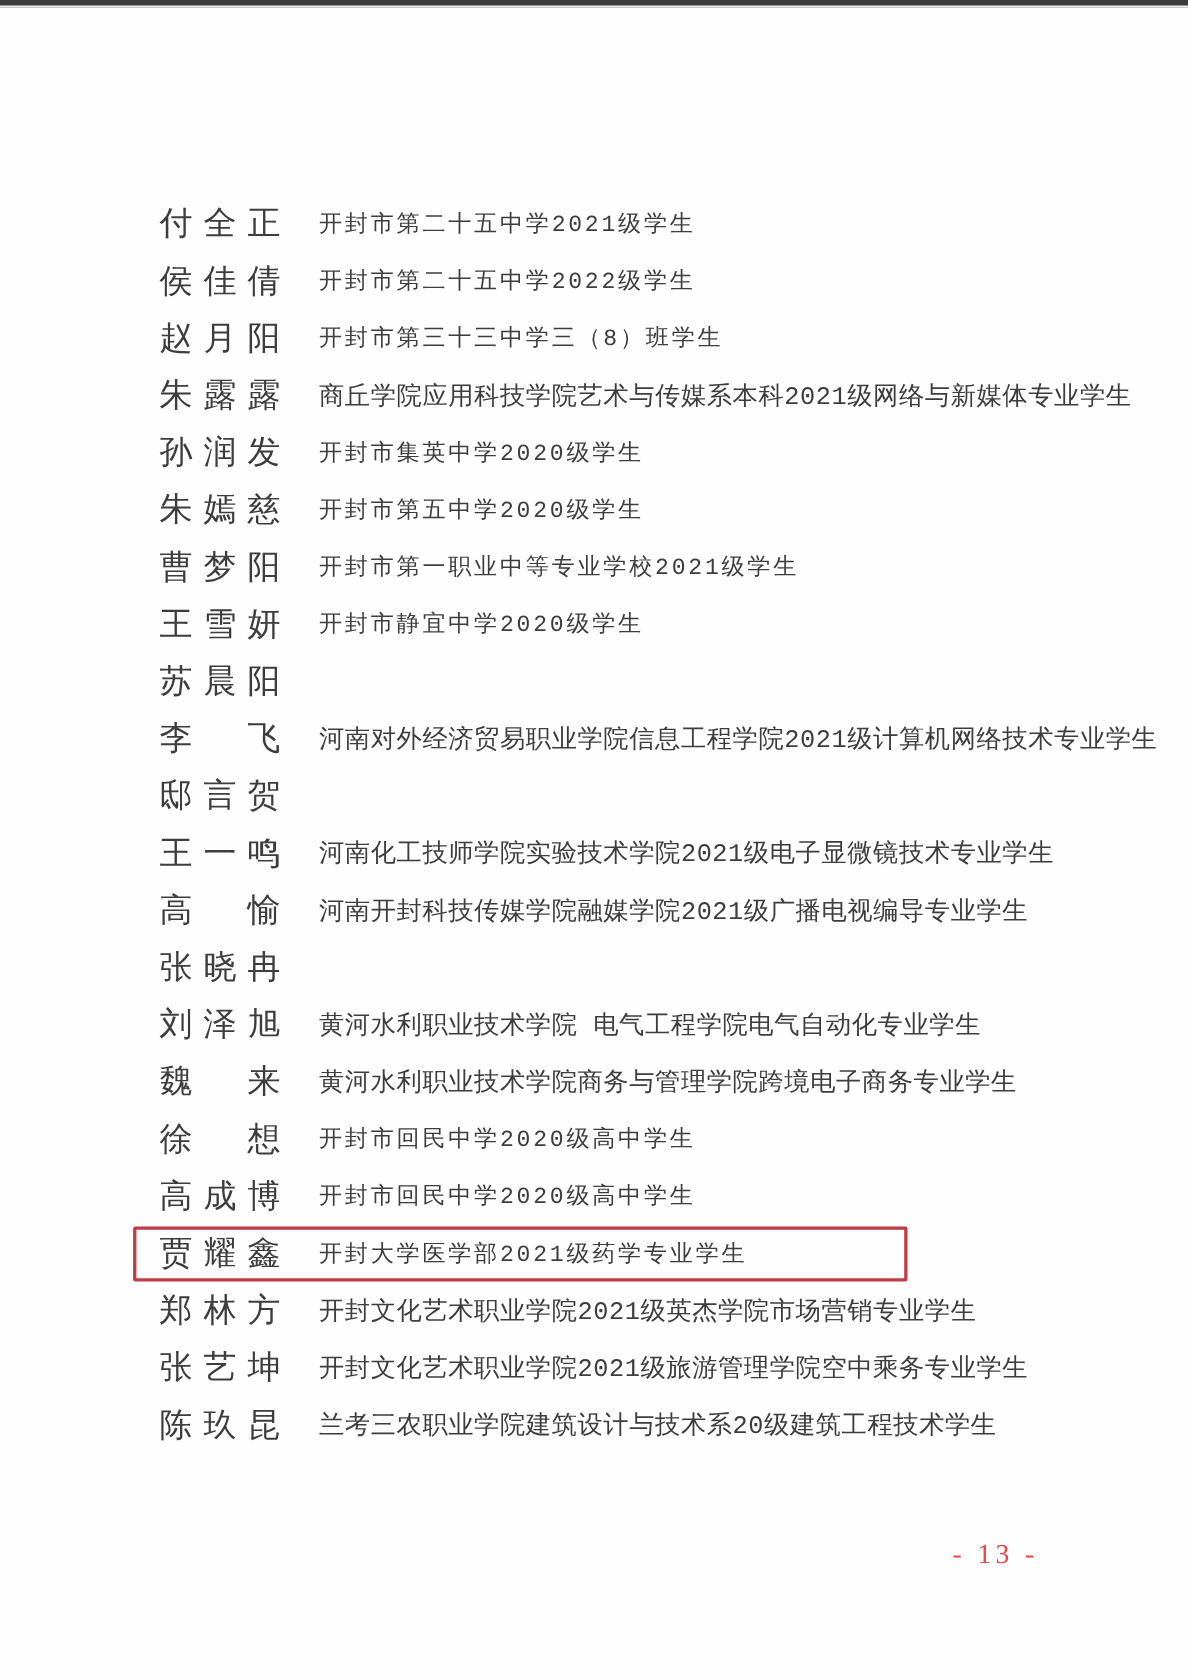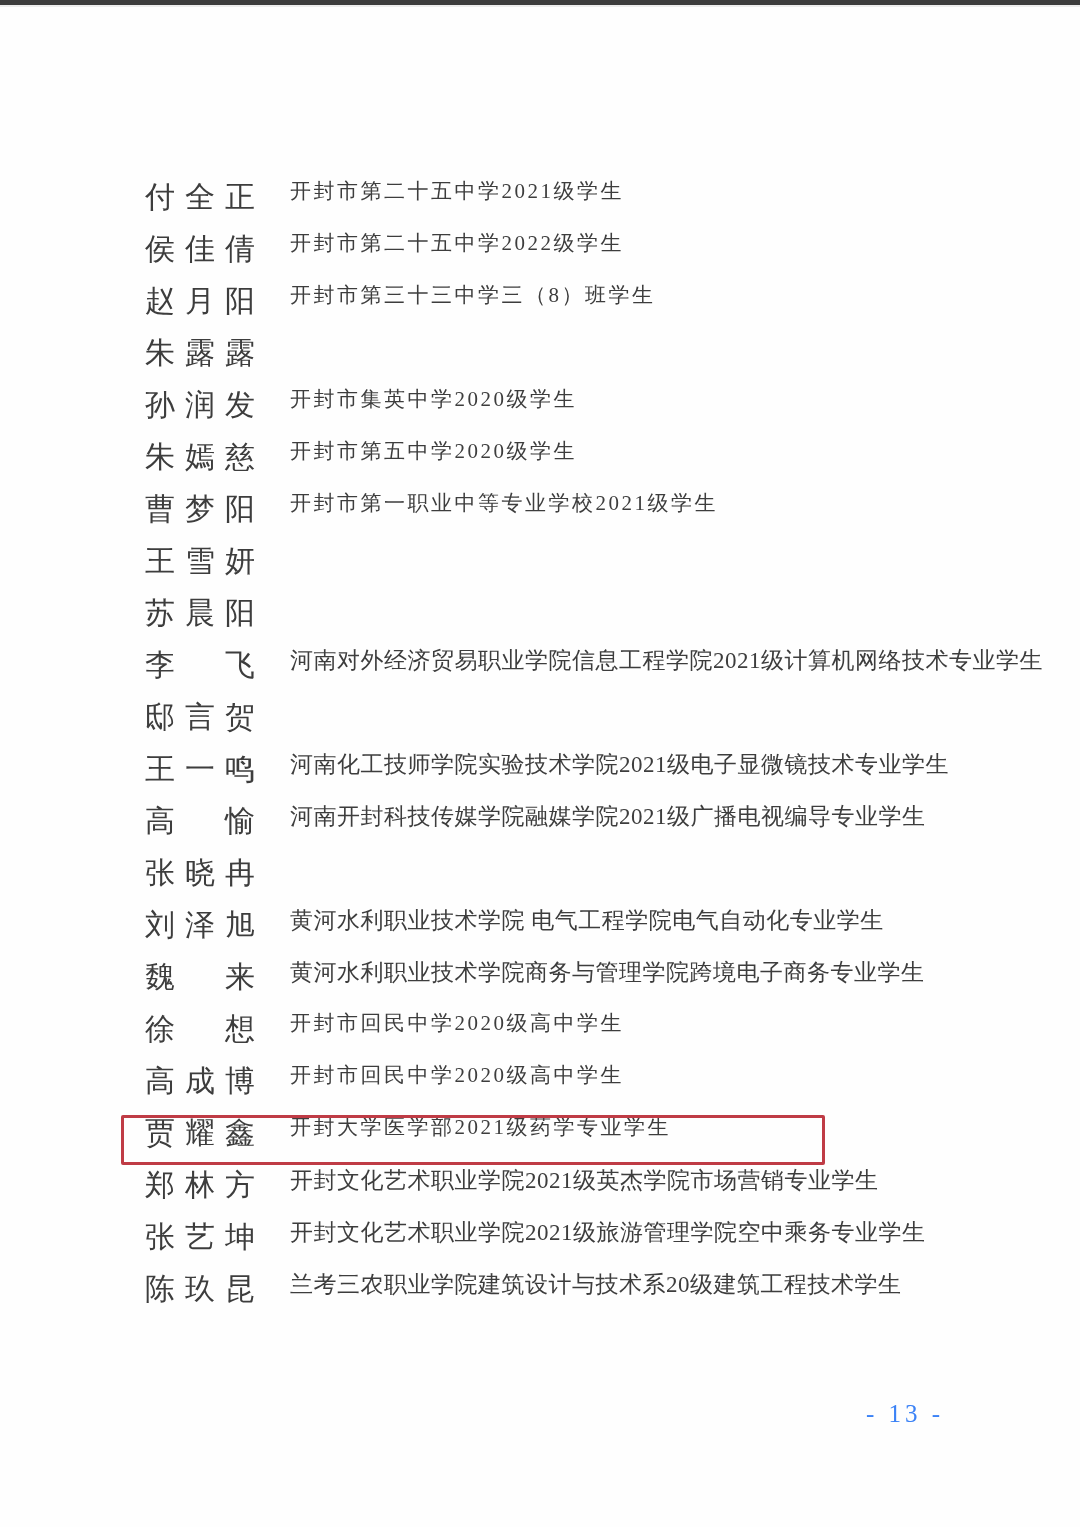--- a/index.html
+++ b/index.html
@@ -26,21 +26,23 @@
   }
   .roster {
     position: absolute;
     left: 145px;
     top: 177px;
     width: 800px;
   }
   .row {
     height: 52px;
     display: flex;
+    align-items: center;
     position: relative;
+    font-family: Liberation Mono, monospace;
   }
   .student-name {
     display: inline-block;
     width: 110px;
     min-width: 110px;
     margin-right: 35px;
     font-size: 30px;
     text-align: justify;
     text-align-last: justify;
     white-space: nowrap;
@@ -66,21 +68,21 @@
     border: 3px solid #bf3b45;
     border-radius: 2px;
     pointer-events: none;
   }
   .page-number {
     position: absolute;
     left: 866px;
     top: 1400px;
     font-size: 25px;
     letter-spacing: 4px;
-    color: #3b82f6;
+    color: #ef4444;
     font-family: "Liberation Serif", "DejaVu Serif", serif;
   }
 </style>
 </head>
 <body>
 
 <div class="scan-edge-top"></div>
 
 <div class="roster">
     <div class="row size-normal">
@@ -90,35 +92,37 @@
     <div class="row size-normal">
       <span class="student-name">侯佳倩</span>
       <span class="student-affiliation">开封市第二十五中学2022级学生</span>
     </div>
     <div class="row size-normal">
       <span class="student-name">赵月阳</span>
       <span class="student-affiliation">开封市第三十三中学三（8）班学生</span>
     </div>
     <div class="row size-small">
       <span class="student-name">朱露露</span>
+      <span class="student-affiliation">商丘学院应用科技学院艺术与传媒系本科2021级网络与新媒体专业学生</span>
     </div>
     <div class="row size-normal">
       <span class="student-name">孙润发</span>
       <span class="student-affiliation">开封市集英中学2020级学生</span>
     </div>
     <div class="row size-normal">
       <span class="student-name">朱嫣慈</span>
       <span class="student-affiliation">开封市第五中学2020级学生</span>
     </div>
     <div class="row size-normal">
       <span class="student-name">曹梦阳</span>
       <span class="student-affiliation">开封市第一职业中等专业学校2021级学生</span>
     </div>
     <div class="row size-normal">
       <span class="student-name">王雪妍</span>
+      <span class="student-affiliation">开封市静宜中学2020级学生</span>
     </div>
     <div class="row size-normal">
       <span class="student-name">苏晨阳</span>
     </div>
     <div class="row size-small">
       <span class="student-name">李　飞</span>
       <span class="student-affiliation">河南对外经济贸易职业学院信息工程学院2021级计算机网络技术专业学生</span>
     </div>
     <div class="row size-small">
       <span class="student-name">邸言贺</span>

